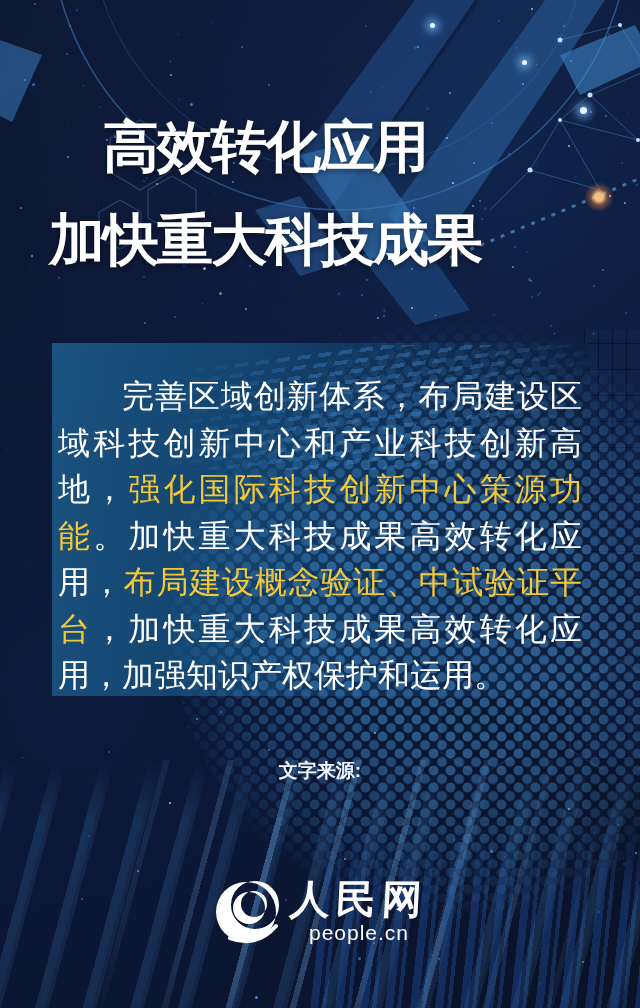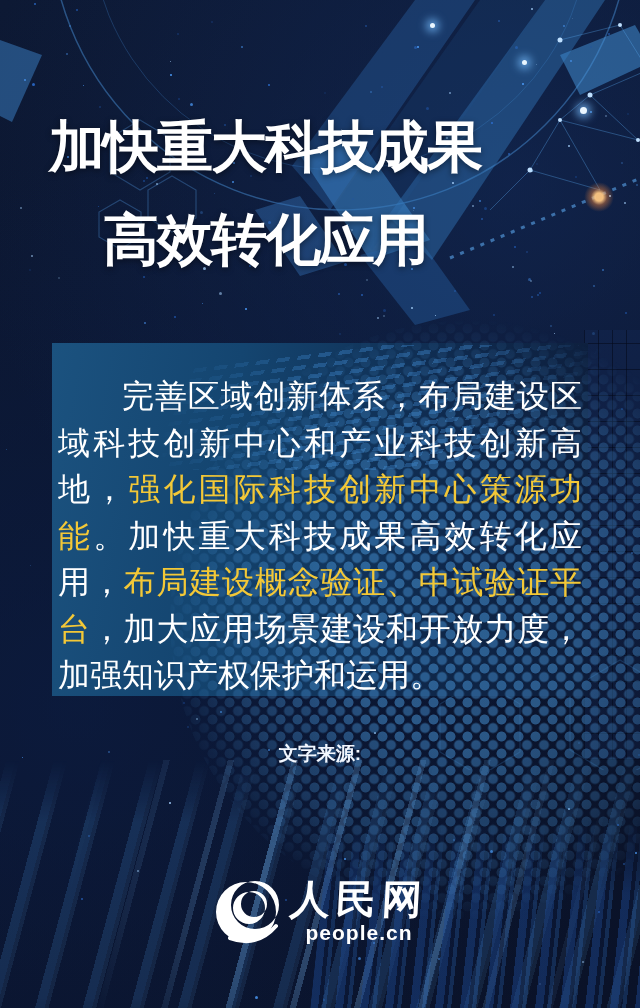--- a/index.html
+++ b/index.html
@@ -91,33 +91,33 @@
     mask-image:repeating-linear-gradient(0deg,#000 0 4px, transparent 4px 10px);
   }
   .quote-text{
     position:relative;z-index:2;margin:0;padding:30px 6px 0 6px;
     font-size:32px;line-height:46.5px;color:#ffffff;font-weight:500;
     text-align:justify;text-indent:2em;letter-spacing:0;
   }
   .quote-text .hl{color:#f3c837;}
 
   
-  .source{position:absolute;left:0;top:740px;width:640px;text-align:center;
+  .source{position:absolute;left:0;top:757px;width:640px;text-align:center;
     color:#f2f7ff;z-index:3;}
   .source-label{font-size:19px;font-weight:700;line-height:27px;}
   .source-title{font-size:20px;font-weight:700;line-height:27px;
     white-space:nowrap;letter-spacing:-0.5px;}
 
   
   .logo{position:absolute;left:0;top:876px;width:640px;display:flex;
     justify-content:center;align-items:center;gap:8px;z-index:3;color:#fff;}
   .logo-text{display:flex;flex-direction:column;align-items:center;}
   .logo-cn{font-size:40px;font-weight:700;letter-spacing:6px;line-height:44px;
     transform:skewX(-3deg);}
-  .logo-domain{font-size:21px;font-weight:700;letter-spacing:1px;line-height:24px;}
+  .logo-domain{font-size:21px;font-weight:400;letter-spacing:1px;line-height:24px;}
 </style>
 </head>
 <body>
 
 <div class="poster">
 
   <div class="deco right-grid"></div>
 
   <svg class="deco" style="left:0;top:0;" width="640" height="380" viewBox="0 0 640 380">
     <circle cx="340" cy="-80" r="290" fill="none" stroke="rgba(70,140,210,.5)" stroke-width="1.5"></circle>
@@ -357,29 +357,29 @@
   <div class="deco glow" style="left:580px;top:107px;"></div>
   <div class="deco glow" style="left:522px;top:60px;width:5px;height:5px;"></div>
   <div class="deco glow" style="left:430px;top:23px;width:5px;height:5px;"></div>
   <div class="deco glow-orange" style="left:584px;top:182px;"></div>
 
   <div class="deco bottom-streaks"></div>
   <div class="deco bottom-streaks bright"></div>
   <div class="deco bottom-bars"></div>
 
   <header class="title">
+    <div>高效转化应用</div>
     <div>加快重大科技成果</div>
-    <div>高效转化应用</div>
   </header>
 
   <section class="quote-box">
     <div class="chip-wrap deco">
         <div class="chip"></div>
       </div>
-    <p class="quote-text"><span>完善区域创新体系，布局建设区域科技创新中心和产业科技创新高地，</span><span class="hl">强化国际科技创新中心策源功能</span><span>。加快重大科技成果高效转化应用，</span><span class="hl">布局建设概念验证、中试验证平台</span><span>，加大应用场景建设和开放力度，加强知识产权保护和运用。</span></p>
+    <p class="quote-text"><span>完善区域创新体系，布局建设区域科技创新中心和产业科技创新高地，</span><span class="hl">强化国际科技创新中心策源功能</span><span>。加快重大科技成果高效转化应用，</span><span class="hl">布局建设概念验证、中试验证平台</span><span>，加快重大科技成果高效转化应用，加强知识产权保护和运用。</span></p>
   </section>
 
   <div class="deco globe-dots"></div>
 
   <footer class="source">
     <div class="source-label">文字来源:</div>
   </footer>
 
   <div class="logo">
     <svg width="70" height="70" viewBox="0 0 70 70">

